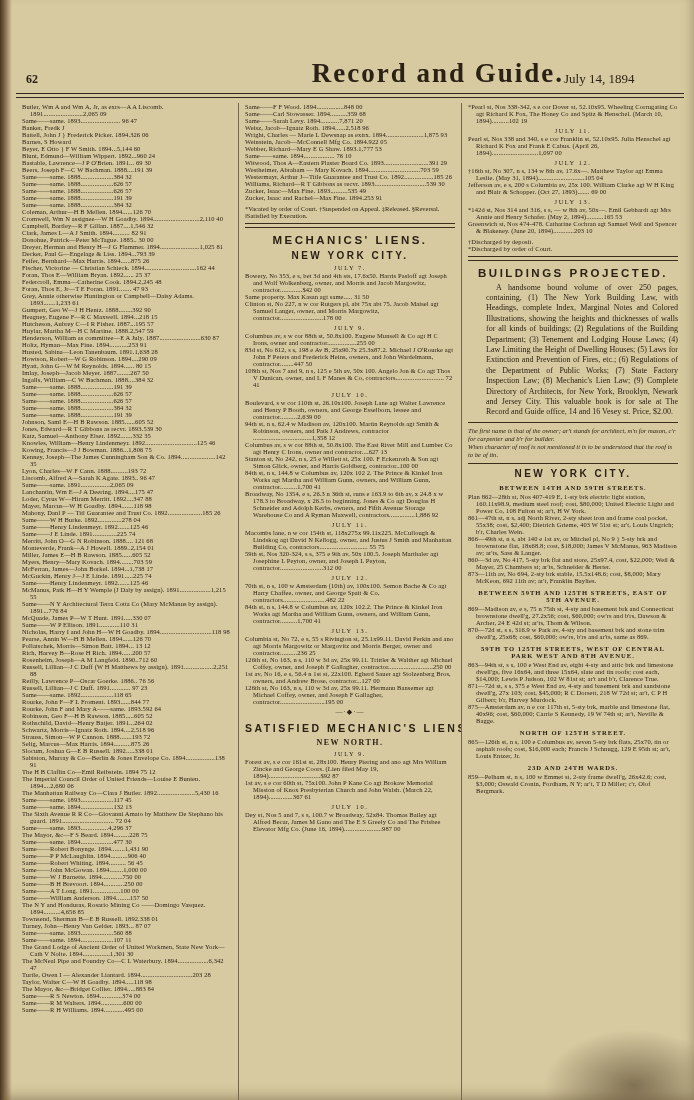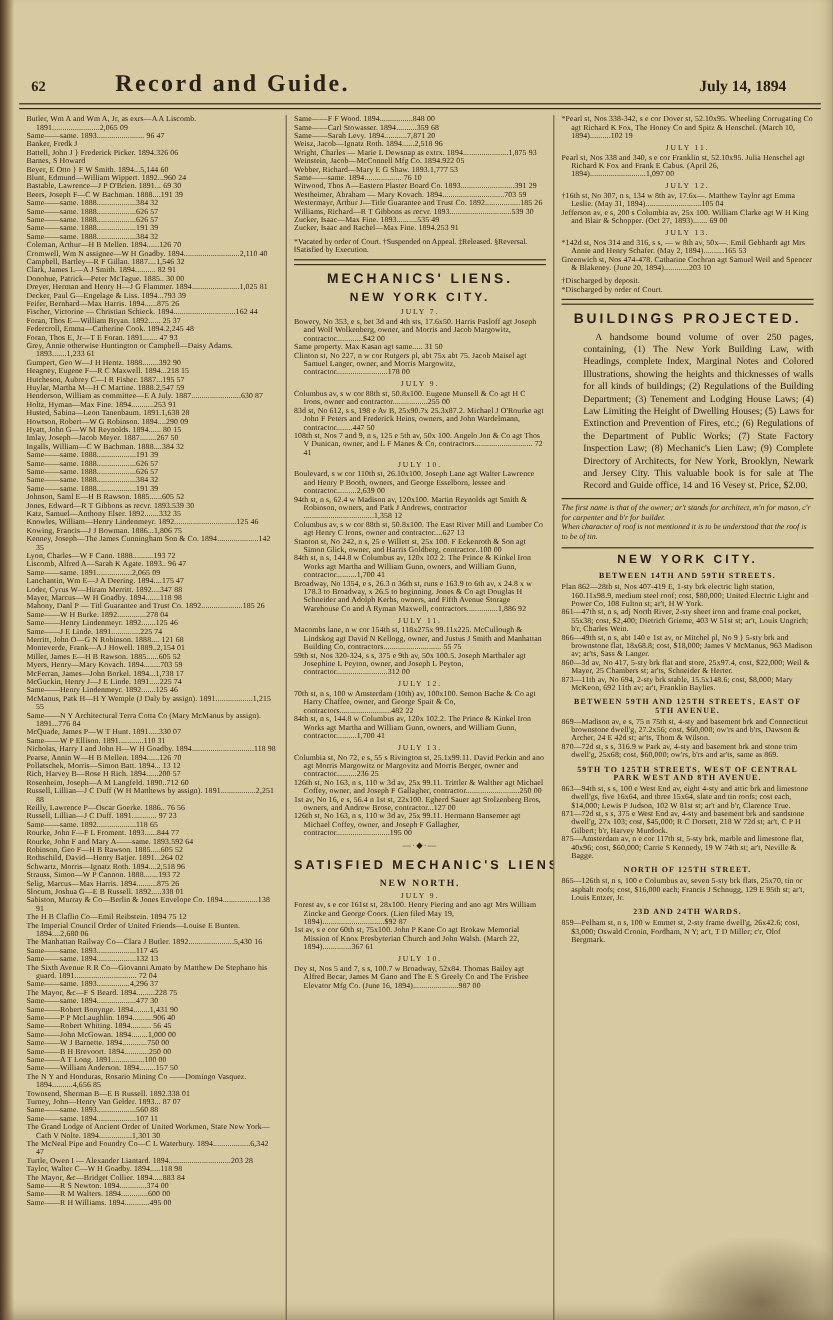--- a/index.html
+++ b/index.html
@@ -17,22 +17,22 @@
     background:linear-gradient(90deg,#473523 0%,#7a6342 35%,rgba(120,100,70,0) 100%);
     z-index:5;pointer-events:none;
   }
   .page::after{
     content:"";position:absolute;right:-30px;bottom:-40px;width:180px;height:110px;
     background:radial-gradient(closest-side,rgba(60,42,22,.55),rgba(60,42,22,0));
     z-index:5;pointer-events:none;
   }
   .header{display:flex;align-items:flex-end;padding:12px 20px 3px 26px;margin-top:48px;}
   .page-num{font-size:12px;font-weight:bold;width:70px;}
-  .masthead{flex:1;text-align:left;font-size:20px;font-weight:bold;letter-spacing:2px;line-height:1;}
-  .issue-date{font-size:13px;font-weight:bold;width:110px;text-align:center;}
+  .masthead{flex:1;text-align:right;font-size:27px;font-weight:bold;letter-spacing:2px;line-height:1;}
+  .issue-date{font-size:13px;font-weight:normal;width:110px;text-align:left;}
   .header-rule{height:3px;border-top:1.5px solid #32271a;border-bottom:1px solid #32271a;margin:3px 10px 0 16px;}
 
   .cols{display:flex;align-items:stretch;padding:5px 10px 0 16px;height:1036px;overflow:hidden;}
   .col{width:33.33%;padding:0 6px;overflow:hidden;}
   .col-mid{border-left:1px solid #76654a;border-right:1px solid #76654a;}
 
   .entry{font-size:6.5px;line-height:7px;padding-left:8px;text-indent:-8px;letter-spacing:.1px;}
   .h-date{text-align:center;font-size:6.3px;letter-spacing:1.6px;margin:3px 0 1px;text-transform:uppercase;}
   .h-major{text-align:center;font-family:"Liberation Sans",sans-serif;font-weight:bold;
            font-size:11.5px;letter-spacing:2.5px;margin:6px 0 4px;white-space:nowrap;}

